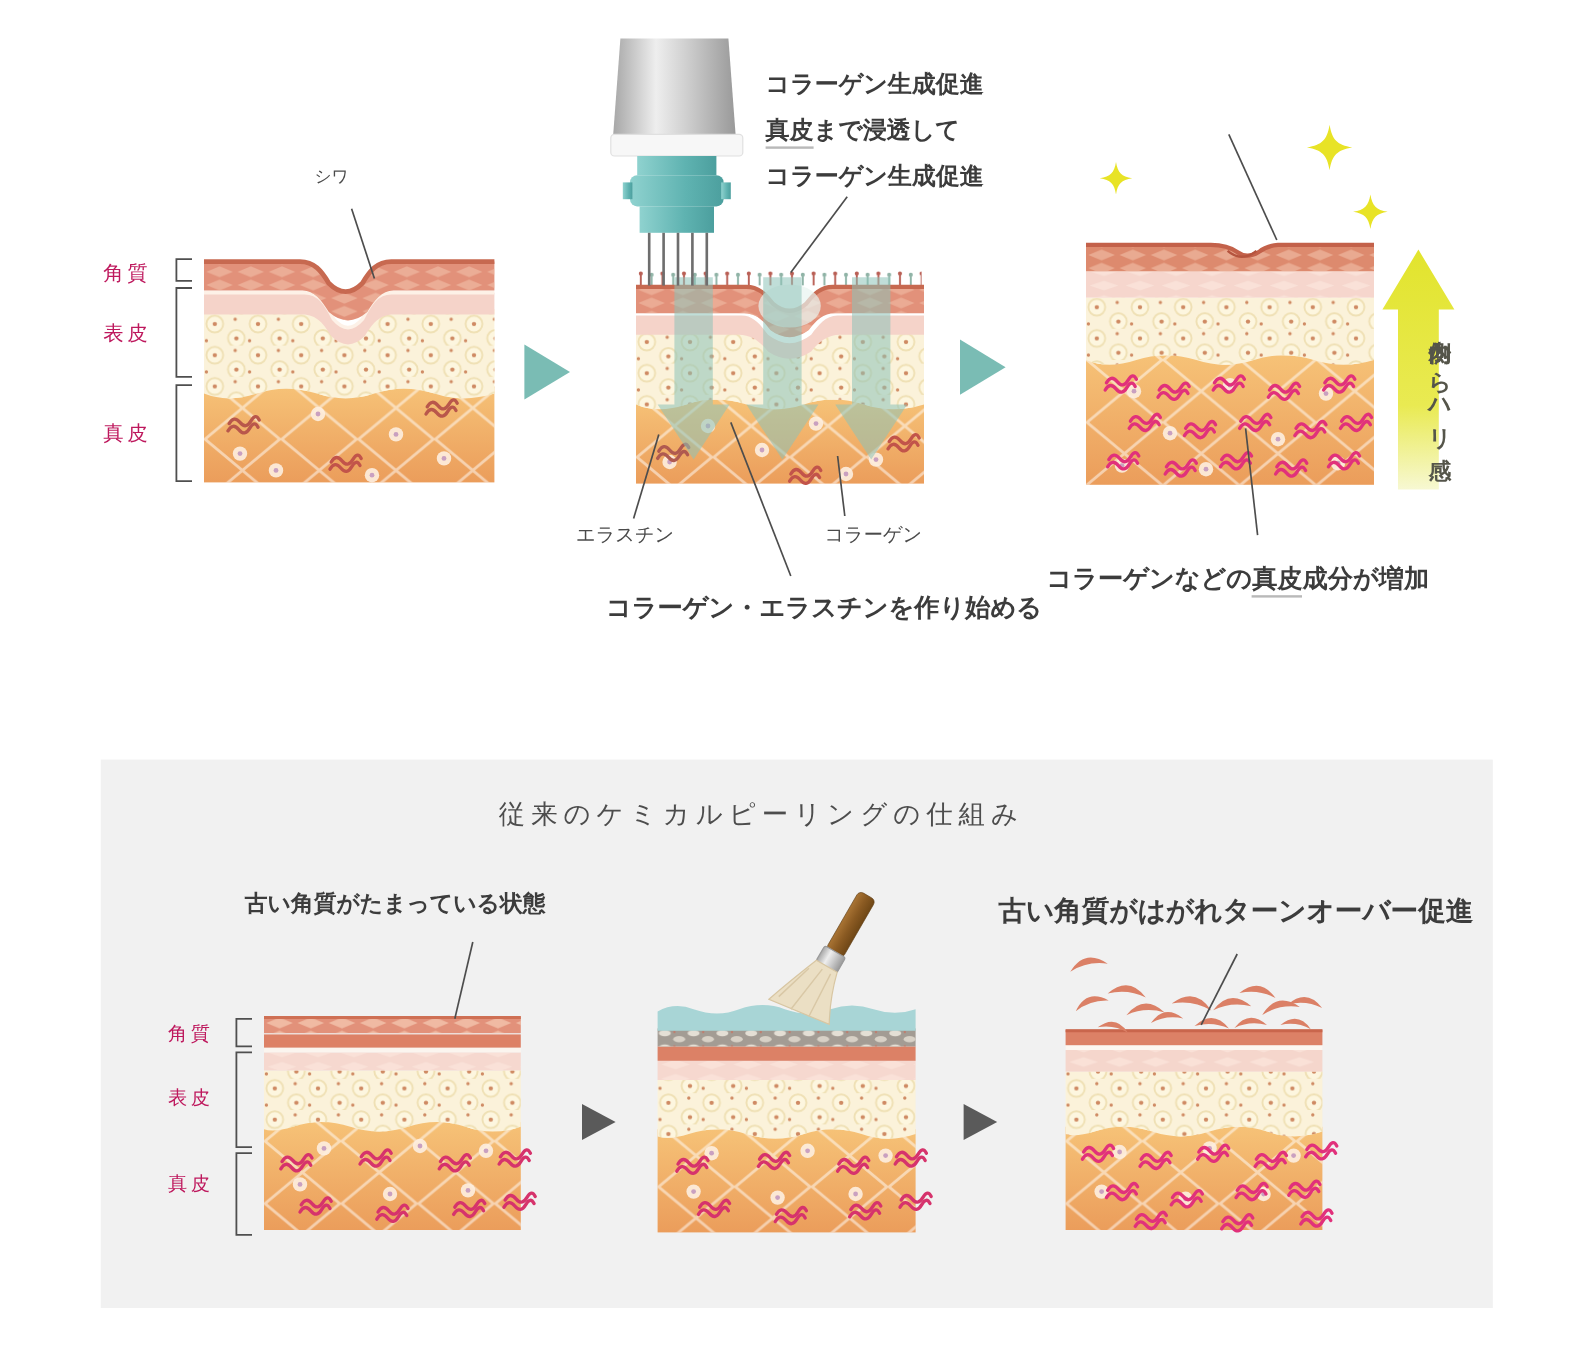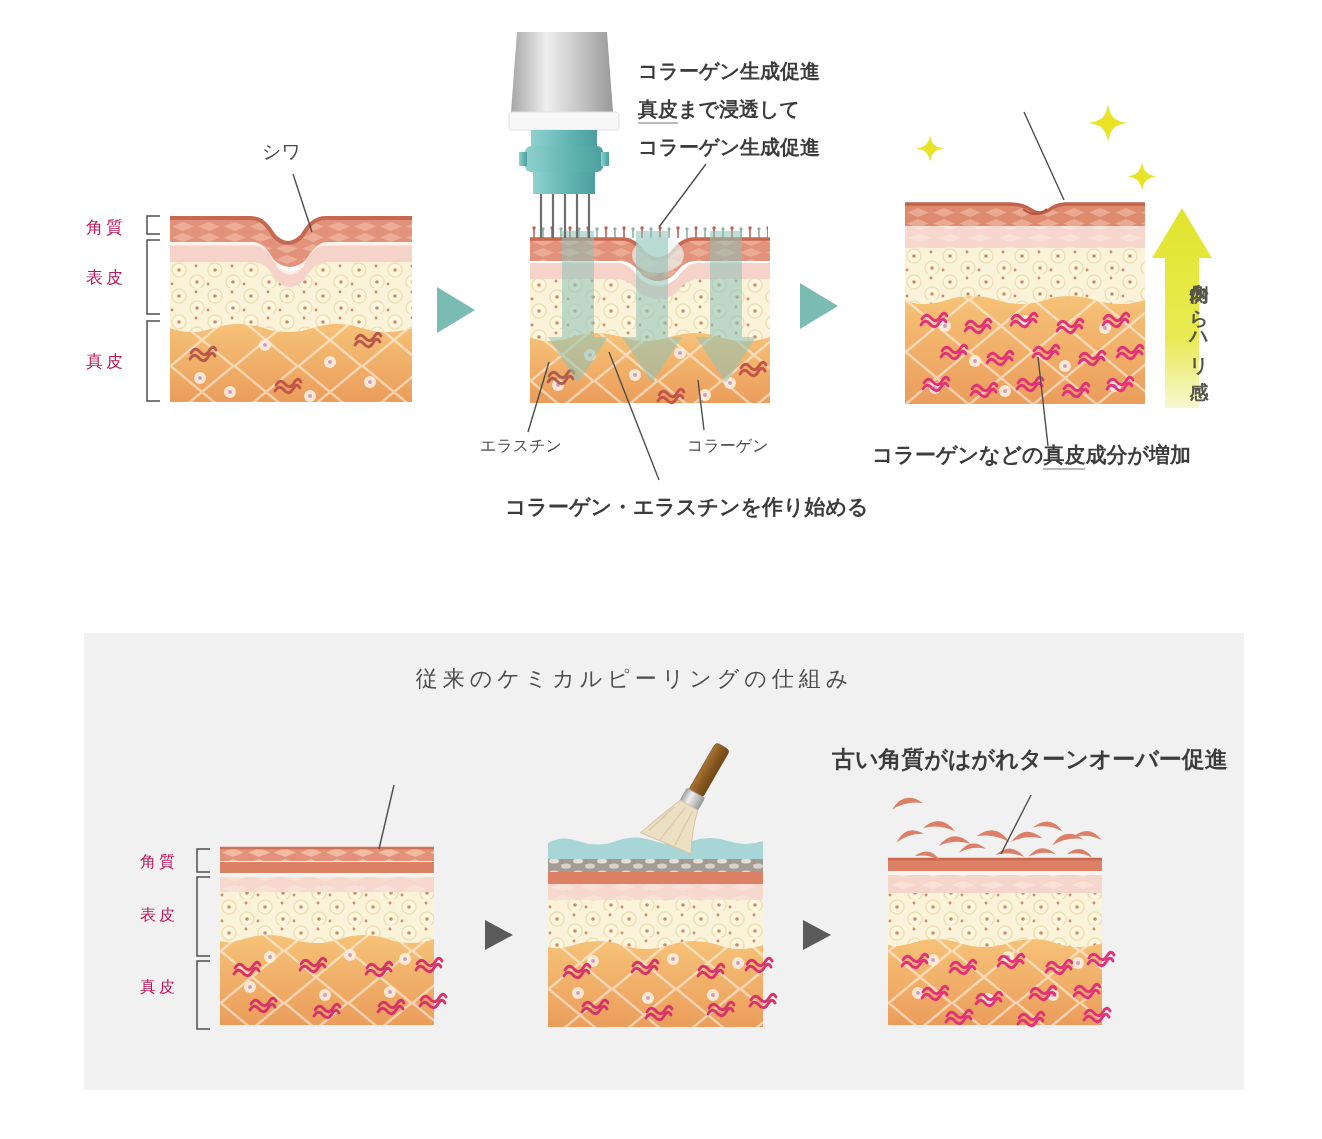--- a/index.html
+++ b/index.html
@@ -340,21 +340,21 @@
       <line x1="549" y1="362" x2="528" y2="432"></line>
       <line x1="609" y1="352" x2="659" y2="480"></line>
       <line x1="698" y1="380" x2="704" y2="430"></line>
       <line x1="1024" y1="112" x2="1064" y2="200"></line>
       <line x1="1038" y1="357" x2="1048" y2="446"></line>
       <line x1="394" y1="785" x2="379" y2="849"></line>
       <line x1="1031" y1="795" x2="1001" y2="854"></line>
     </g>
   </svg>
 
-  <div class="abs small-label" style="left:262px;top:139px;font-size:19px;">シワ</div>
+  <div class="abs small-label" style="left:262px;top:139px;font-size:14px;">シワ</div>
   <div class="abs layer-label" style="left:86px;top:216px;">角質</div>
   <div class="abs layer-label" style="left:86px;top:266px;">表皮</div>
   <div class="abs layer-label" style="left:86px;top:350px;">真皮</div>
 
   <div class="abs tri tri-teal" style="left:437px;top:287px;"></div>
   <div class="abs tri tri-teal" style="left:800px;top:283px;"></div>
 
   <div class="abs caption" style="left:638px;top:52px;">
     <div>コラーゲン生成促進</div>
     <div><span class="u">真皮</span><span>まで浸透して</span></div>
@@ -364,26 +364,27 @@
   <div class="abs small-label" style="left:480px;top:436px;font-family:Liberation Mono, monospace;">エラスチン</div>
   <div class="abs small-label" style="left:687px;top:436px;">コラーゲン</div>
 
   <div class="abs caption-lg" style="left:505px;top:486px;">
     <div>コラーゲン・エラスチンを作り始める</div>
   </div>
 
 
   <div class="abs v-text" style="left:1152px;top:246px;width:60px;height:145px;">内側からハリ感</div>
 
-  <div class="abs caption-lg" style="left:872px;top:434px;text-align:right;">
+  <div class="abs caption-lg" style="left:872px;top:462px;text-align:right;">
     <span>コラーゲンなどの</span><span class="u">真皮</span><span>成分が増加</span>
   </div>
 
   <div class="abs panel-title">従来のケミカルピーリングの仕組み</div>
 
+  <div class="abs caption" style="left:204px;top:735px;font-size:19px;">古い角質がたまっている状態</div>
   <div class="abs caption" style="left:832px;top:740px;font-size:23px;">古い角質がはがれターンオーバー促進</div>
 
   <div class="abs layer-label" style="left:140px;top:852px;font-size:16px;">角質</div>
   <div class="abs layer-label" style="left:140px;top:905px;font-size:16px;">表皮</div>
   <div class="abs layer-label" style="left:140px;top:977px;font-size:16px;">真皮</div>
 
   <div class="abs tri tri-gray" style="left:485px;top:920px;"></div>
   <div class="abs tri tri-gray" style="left:803px;top:920px;"></div>
 
 </div>

